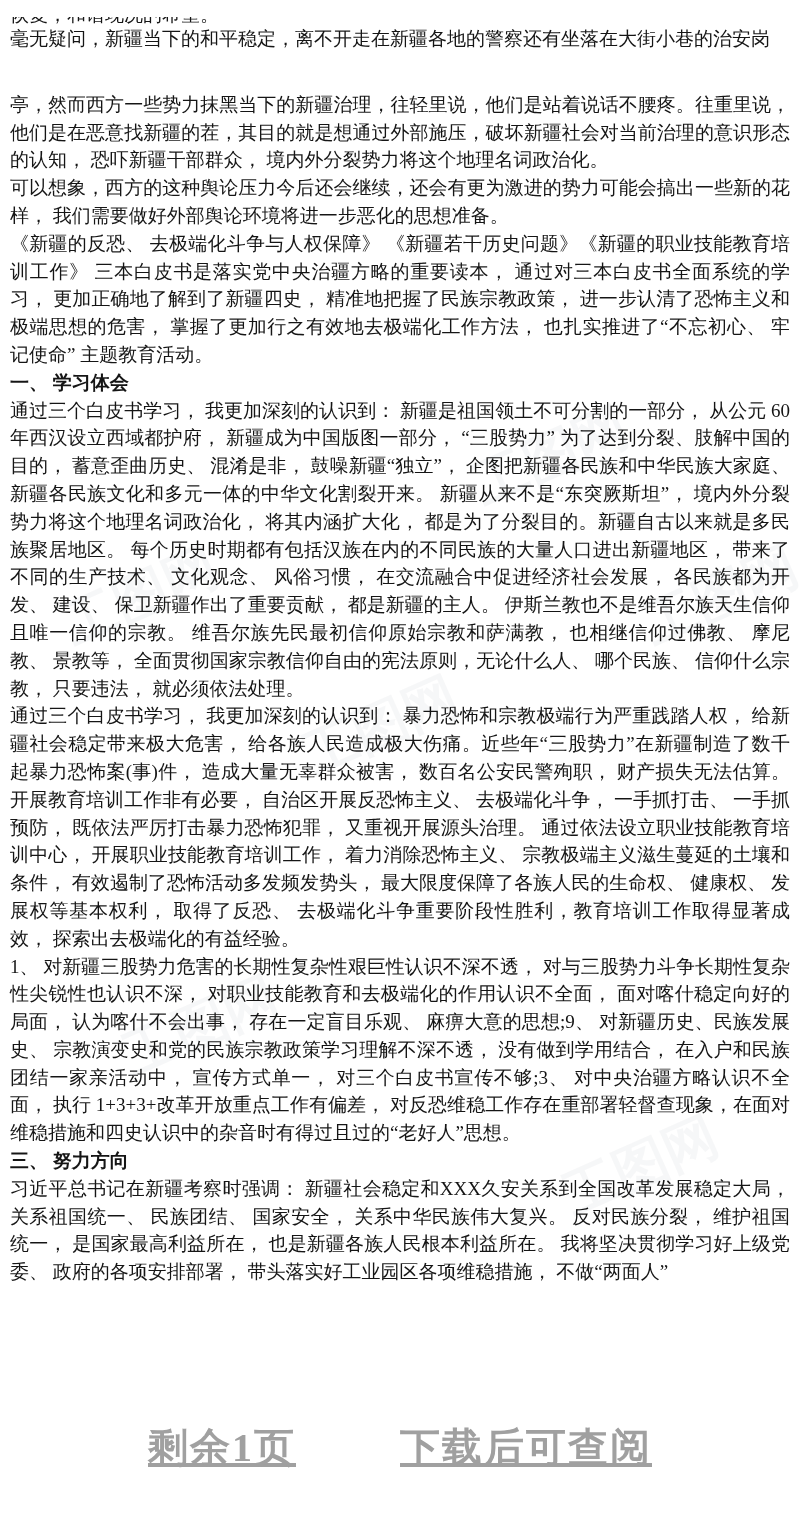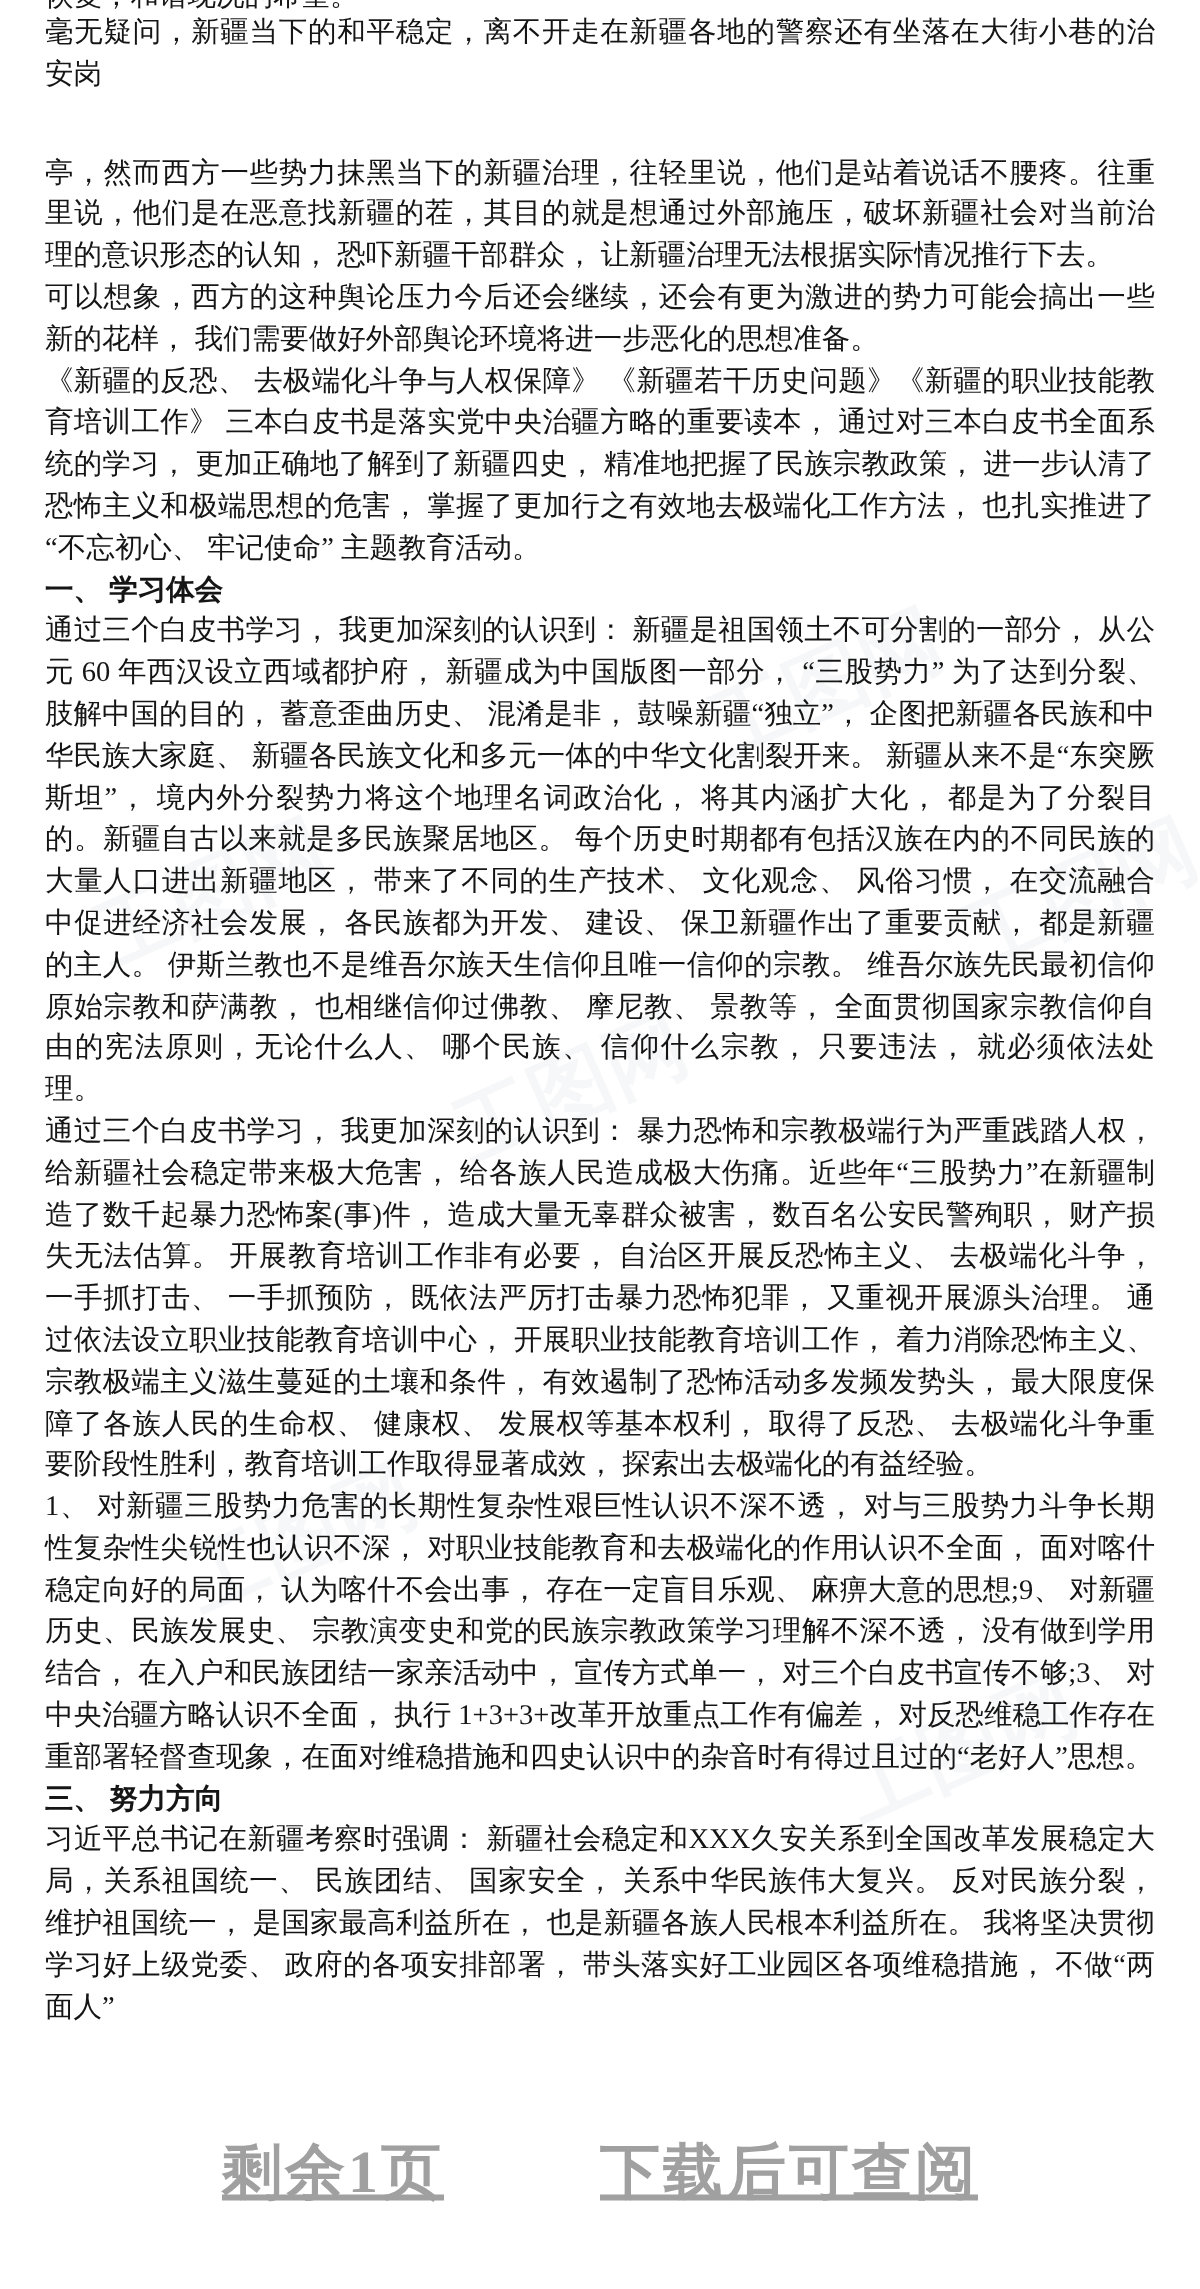--- a/index.html
+++ b/index.html
@@ -6,25 +6,26 @@
   body {
     width: 800px; height: 1526px;
     background: #ffffff;
     position: relative;
     overflow: hidden;
     font-family: "Liberation Serif", "DejaVu Serif", serif;
   }
   .doc {
     position: relative;
     z-index: 2;
-    padding: 0 30px;
+    padding: 0 10px;
     color: #151515;
     font-size: 19px;
     line-height: 27.8px;
     text-align: justify;
+    margin-top: 17px;
   }
   .para { margin: 0; }
   .heading { font-weight: bold; }
   .top-partial {
     height: 8px;
     overflow: hidden;
   }
   .top-partial p { margin: -16px 0 0 0; }
   .page-gap { height: 38px; }
   .footer {
@@ -68,21 +69,21 @@
     <span style="left: 560px; top: 1130px;">工图网</span>
   </div>
 
 <div class="doc" style="color: rgb(21, 21, 21);">
   <div class="top-partial">
     <p>恢复，和谐现况的希望。</p>
   </div>
 
 <p class="para">毫无疑问，新疆当下的和平稳定，离不开走在新疆各地的警察还有坐落在大街小巷的治安岗</p>
     <div class="page-gap"></div>
-    <p class="para">亭，然而西方一些势力抹黑当下的新疆治理，往轻里说，他们是站着说话不腰疼。往重里说，他们是在恶意找新疆的茬，其目的就是想通过外部施压，破坏新疆社会对当前治理的意识形态的认知， 恐吓新疆干部群众， 让新疆治理无法根据实际情况推行下去。</p>
+    <p class="para">亭，然而西方一些势力抹黑当下的新疆治理，往轻里说，他们是站着说话不腰疼。往重里说，他们是在恶意找新疆的茬，其目的就是想通过外部施压，破坏新疆社会对当前治理的意识形态的认知， 恐吓新疆干部群众， 境内外分裂势力将这个地理名词政治化。</p>
     <p class="para">可以想象，西方的这种舆论压力今后还会继续，还会有更为激进的势力可能会搞出一些新的花样， 我们需要做好外部舆论环境将进一步恶化的思想准备。</p>
     <p class="para">《新疆的反恐、 去极端化斗争与人权保障》 《新疆若干历史问题》《新疆的职业技能教育培训工作》 三本白皮书是落实党中央治疆方略的重要读本， 通过对三本白皮书全面系统的学习， 更加正确地了解到了新疆四史， 精准地把握了民族宗教政策， 进一步认清了恐怖主义和极端思想的危害， 掌握了更加行之有效地去极端化工作方法， 也扎实推进了“不忘初心、 牢记使命” 主题教育活动。</p>
     <p class="para heading">一、 学习体会</p>
     <p class="para">通过三个白皮书学习， 我更加深刻的认识到： 新疆是祖国领土不可分割的一部分， 从公元 60 年西汉设立西域都护府， 新疆成为中国版图一部分， “三股势力” 为了达到分裂、肢解中国的目的， 蓄意歪曲历史、 混淆是非， 鼓噪新疆“独立”， 企图把新疆各民族和中华民族大家庭、 新疆各民族文化和多元一体的中华文化割裂开来。 新疆从来不是“东突厥斯坦”， 境内外分裂势力将这个地理名词政治化， 将其内涵扩大化， 都是为了分裂目的。新疆自古以来就是多民族聚居地区。 每个历史时期都有包括汉族在内的不同民族的大量人口进出新疆地区， 带来了不同的生产技术、 文化观念、 风俗习惯， 在交流融合中促进经济社会发展， 各民族都为开发、 建设、 保卫新疆作出了重要贡献， 都是新疆的主人。 伊斯兰教也不是维吾尔族天生信仰且唯一信仰的宗教。 维吾尔族先民最初信仰原始宗教和萨满教， 也相继信仰过佛教、 摩尼教、 景教等， 全面贯彻国家宗教信仰自由的宪法原则，无论什么人、 哪个民族、 信仰什么宗教， 只要违法， 就必须依法处理。</p>
     <p class="para">通过三个白皮书学习， 我更加深刻的认识到： 暴力恐怖和宗教极端行为严重践踏人权， 给新疆社会稳定带来极大危害， 给各族人民造成极大伤痛。近些年“三股势力”在新疆制造了数千起暴力恐怖案(事)件， 造成大量无辜群众被害， 数百名公安民警殉职， 财产损失无法估算。 开展教育培训工作非有必要， 自治区开展反恐怖主义、 去极端化斗争， 一手抓打击、 一手抓预防， 既依法严厉打击暴力恐怖犯罪， 又重视开展源头治理。 通过依法设立职业技能教育培训中心， 开展职业技能教育培训工作， 着力消除恐怖主义、 宗教极端主义滋生蔓延的土壤和条件， 有效遏制了恐怖活动多发频发势头， 最大限度保障了各族人民的生命权、 健康权、 发展权等基本权利， 取得了反恐、 去极端化斗争重要阶段性胜利，教育培训工作取得显著成效， 探索出去极端化的有益经验。</p>
     <p class="para">1、 对新疆三股势力危害的长期性复杂性艰巨性认识不深不透， 对与三股势力斗争长期性复杂性尖锐性也认识不深， 对职业技能教育和去极端化的作用认识不全面， 面对喀什稳定向好的局面， 认为喀什不会出事， 存在一定盲目乐观、 麻痹大意的思想;9、 对新疆历史、民族发展史、 宗教演变史和党的民族宗教政策学习理解不深不透， 没有做到学用结合， 在入户和民族团结一家亲活动中， 宣传方式单一， 对三个白皮书宣传不够;3、 对中央治疆方略认识不全面， 执行 1+3+3+改革开放重点工作有偏差， 对反恐维稳工作存在重部署轻督查现象，在面对维稳措施和四史认识中的杂音时有得过且过的“老好人”思想。</p>
     <p class="para heading">三、 努力方向</p>
     <p class="para">习近平总书记在新疆考察时强调： 新疆社会稳定和XXX久安关系到全国改革发展稳定大局，关系祖国统一、 民族团结、 国家安全， 关系中华民族伟大复兴。 反对民族分裂， 维护祖国统一， 是国家最高利益所在， 也是新疆各族人民根本利益所在。 我将坚决贯彻学习好上级党委、 政府的各项安排部署， 带头落实好工业园区各项维稳措施， 不做“两面人”</p>
   </div>
 

